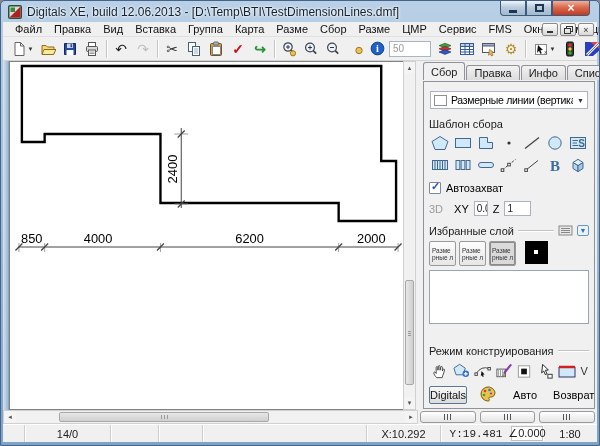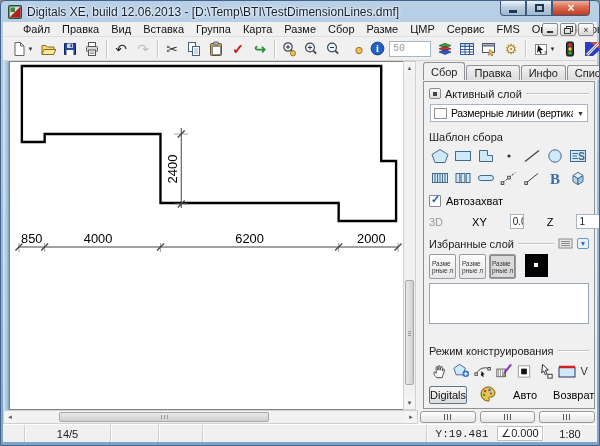--- a/index.html
+++ b/index.html
@@ -12,35 +12,35 @@
   .titlebar { position:absolute; top:0; left:0; right:0; height:21px; display:flex; align-items:center; padding-left:7px; gap:5px; }
   .title-text { font-size:12px; color:#15202e; text-shadow:0 0 3px #fff,0 0 3px #fff; white-space:nowrap; }
   .win-buttons { position:absolute; top:0; right:9px; display:flex; gap:0; }
   .win-btn { width:26px; height:15px; border:1px solid #3c5a7a; border-top:none; background:linear-gradient(#eef4fa,#b9cbdd 45%,#a3b9cf); display:flex; align-items:center; justify-content:center; }
   .win-btn:first-child { border-radius:0 0 0 4px; }
   .win-btn.close { width:38px; background:linear-gradient(#f3b09b,#d96a4e 45%,#c23b23); border-radius:0 0 4px 0; color:#fff; font-weight:bold; font-size:12px; line-height:12px; }
   .glyph-min { width:8px; height:3px; background:#1d3document1; background:#1d3751; margin-top:6px; }
   .glyph-max { width:9px; height:8px; border:2px solid #1d3751; }
 
   
-  .menubar { position:absolute; top:21px; left:2px; right:2px; height:15px; background:#f0f0f0; display:flex; align-items:center; padding-left:9px; gap:0; border-bottom:1px solid #e0e0e0; }
+  .menubar { position:absolute; top:21px; left:2px; right:2px; height:15px; background:#f0f0f0; display:flex; align-items:center; padding-left:1px; gap:0; border-bottom:1px solid #e0e0e0; }
   .menu-item { font-size:11px; color:#111; padding:1px 6px; }
   .mdi-buttons { position:absolute; right:3px; top:1px; display:flex; gap:2px; }
   .mdi-btn { width:16px; height:13px; border:1px solid #8a8a8a; background:linear-gradient(#fdfdfd,#d8d8d8); display:flex; align-items:center; justify-content:center; font-size:9px; color:#333; border-radius:2px; }
   .glyph-mdimin { width:6px; height:2px; background:#333; margin-top:5px; }
   .glyph-restore { width:7px; height:6px; border:1px solid #333; box-shadow:2px -2px 0 -1px #f0f0f0,2px -2px 0 0 #333; margin:2px 2px 0 0; }
 
   
   .toolbar { position:absolute; top:36px; left:2px; right:2px; height:24px; background:#f0f0f0; display:flex; align-items:center; padding-left:4px; border-bottom:1px solid #d4d4d4; }
   .tb { width:22px; height:21px; display:flex; align-items:center; justify-content:center; flex:none; }
   .tb svg { display:block; }
   .tb-glyph { font-size:14px; line-height:14px; }
   .tsep { width:1px; height:18px; background:#c6c6c6; margin:0 3px; flex:none; box-shadow:1px 0 0 #fff; }
   .dd-arrow { font-size:6px; color:#333; margin-left:1px; }
-  .scale-input { width:42px; height:16px; border:1px solid #a8b6c4; font-size:10px; color:#9a9a9a; padding-left:3px; margin:0 3px; font-family:Liberation Mono, monospace; }
+  .scale-input { width:42px; height:16px; border:1px solid #a8b6c4; font-size:10px; color:#9a9a9a; padding-left:3px; margin:0 3px; font-family:Liberation Sans, sans-serif; }
 
   
   .main { position:absolute; top:60px; left:2px; right:2px; height:349px; display:flex; }
   .left-strip { width:6px; background:linear-gradient(90deg,#d6e4f0,#9cb9d6); border-right:1px solid #8aa7c4; flex:none; }
   .canvas { flex:1; background:#fff; border:1px solid #828282; border-right:none; position:relative; overflow:hidden; }
   .canvas svg { position:absolute; inset:0; }
 
   
   .vscroll { width:13px; background:#f1f1f1; border:1px solid #d0d0d0; position:relative; flex:none; }
   .sb-btn { position:absolute; left:0; right:0; height:12px; display:flex; align-items:center; justify-content:center; font-size:6px; color:#555; background:#f4f4f4; }
@@ -78,21 +78,21 @@
   .combo { margin:4px 1px 2px; height:18px; background:#fff; border:1px solid #aab4be; display:flex; align-items:center; padding:1px 3px; gap:4px; }
   .combo .swatch { width:13px; height:11px; background:#fff; border:1px solid #909090; flex:none; }
   .combo .val { flex:1; font-size:10.5px; letter-spacing:-0.3px; white-space:nowrap; overflow:hidden; }
   .combo .arr { font-size:7px; color:#333; }
   .sec-label { margin-top:7px; height:13px; }
   .tgrid { display:grid; grid-template-columns:repeat(7,1fr); gap:2px 1px; margin-top:2px; }
   .titem { height:20px; display:flex; align-items:center; justify-content:center; }
   .checkrow { margin-top:6px; display:flex; align-items:center; gap:5px; height:14px; }
   .checkbox { width:12px; height:12px; background:#fff; border:1px solid #7a8a9a; position:relative; border-radius:1px; }
   .checkbox .ck { position:absolute; top:-3px; left:1px; color:#2a52c0; font-size:11px; font-weight:bold; }
-  .coords { display:flex; align-items:center; gap:23px; margin-top:5px; height:17px; }
+  .coords { display:flex; align-items:center; gap:5px; margin-top:5px; height:17px; }
   .coords .dim3 { color:#9a9a9a; }
   .mini-input { height:15px; border:1px solid #aab4be; background:#fff; font-size:10px; padding-left:2px; font-family:"Liberation Sans",sans-serif; color:#222; }
   .fav-row { display:flex; gap:3px; margin-top:4px; align-items:flex-start; }
   .fav-btn { width:27px; height:25px; border:1px solid #9a9a9a; border-radius:2px; background:linear-gradient(#fdfdfd,#e6e6e6); font-size:6.5px; line-height:7.5px; overflow:hidden; padding:1px 0 0 2px; text-align:left; color:#333; }
   .fav-btn.active { background:#dadada; box-shadow:inset 0 0 0 1px #8a8a8a; }
   .fav-black { width:23px; height:23px; background:#000; position:relative; margin-left:6px; }
   .fav-black::after { content:""; position:absolute; left:9px; top:9px; width:4px; height:4px; background:#fff; }
   .listbox { flex:1; background:#fff; border:1px solid #9aa5b0; margin-top:4px; }
   .construct { margin-top:20px; }
   .c-icons { display:flex; justify-content:space-between; align-items:center; padding:3px 1px 1px; height:25px; }
@@ -370,27 +370,20 @@
 
     <div class="panel">
       <div class="tabs">
         <div class="tab active">Сбор</div>
         <div class="tab">Правка</div>
         <div class="tab">Инфо</div>
         <div class="tab">Список</div>
       </div>
       <div class="panel-body">
 
-        <div class="group-hd">
-          <span class="tiny-btn">
-              <span class="dot"></span>
-            </span>
-          <span class="g-label">Активный слой</span>
-          <span class="rule"></span>
-        </div>
         <div class="combo">
           <span class="swatch"></span>
           <span class="val">Размерные линии (вертикальные)</span>
           <span class="arr">▼</span>
         </div>
 
         <div class="sec-label g-label">Шаблон сбора</div>
         <div class="tgrid">
           <div class="titem">
               <svg width="20" height="16" viewBox="0 0 20 16">
@@ -605,22 +598,23 @@
           <div class="grip"></div>
         </div>
       <div class="mini-slider">
           <div class="grip"></div>
         </div>
     </div>
   </div>
 
   <div class="statusbar">
     <div class="sb-cell" style="width:22px;"></div>
-    <div class="sb-cell" style="width:86px;">14/5</div>
+    <div class="sb-cell" style="width:86px;">14/0</div>
     <div class="sb-cell" style="width:48px;"></div>
     <div class="sb-cell" style="width:44px;"></div>
     <div class="sb-cell" style="flex:1;"></div>
+    <div class="sb-cell" style="width:74px;">X:10.292</div>
     <div class="sb-cell" style="width:70px; border-right:none; box-shadow:none;font-family:Liberation Mono, monospace;">Y:19.481</div>
-    <div class="sb-cell white" style="width:46px;">∠0.000</div>
+    <div class="sb-cell white" style="width:32px;">∠0.000</div>
     <div class="sb-cell" style="width:54px; border-right:none; box-shadow:none;">1:80</div>
   </div>
 
 </div>
 
 </body></html>

